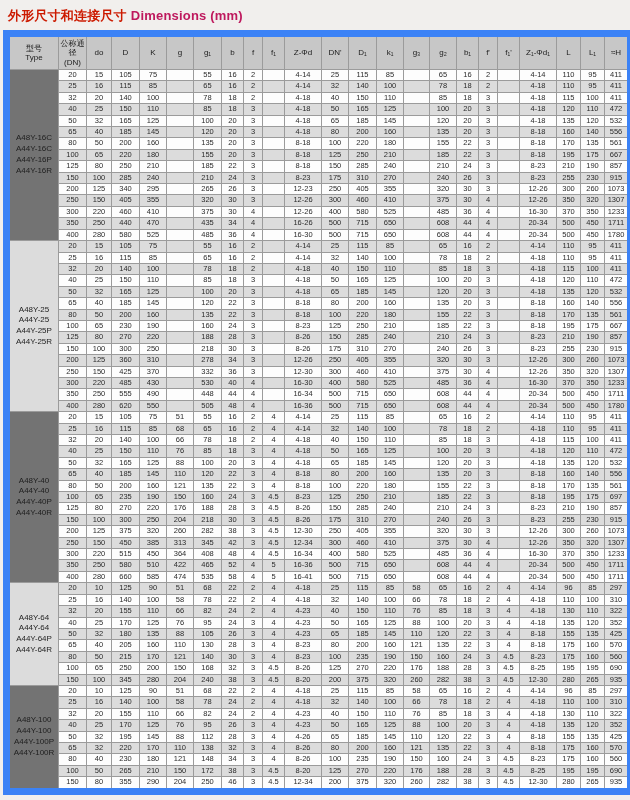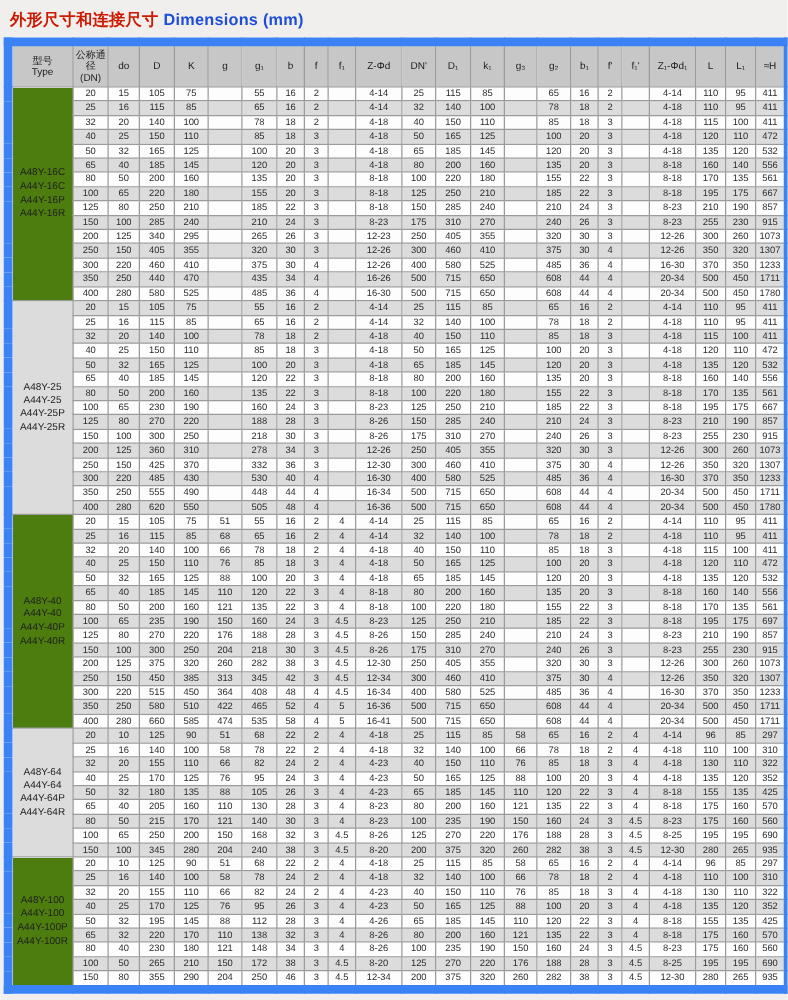--- a/index.html
+++ b/index.html
@@ -5,41 +5,41 @@
   html,body{margin:0;padding:0;}
   body{
     width:630px;height:800px;overflow:hidden;
     background:#f1efed;
     font-family:"Liberation Sans","DejaVu Sans",sans-serif;
     color:#222;
   }
   .page{padding:5px 3px 0 3px;}
   .title-row{margin:2px 0 5px 5px;font-size:13px;font-weight:bold;letter-spacing:0.2px;}
   .title-zh{color:#cc1a00;}
-  .title-en{color:#1d4ed8;margin-left:4px;margin-top:40px;}
+  .title-en{color:#be185d;margin-left:4px;margin-top:40px;}
   table{
     border-collapse:collapse;table-layout:fixed;width:624px;
     border:7px solid #3b82f6;background:#fdfdfd;
   }
   th,td{
     border:1px solid #9b9b9b;
     text-align:center;vertical-align:middle;
     font-size:7.5px;line-height:10.4px;height:10.4px;
     padding:0;white-space:nowrap;overflow:hidden;
     color:#2b2b2b;
   }
   thead th{
     background:#c7c7c7;color:#1c1c1c;
     font-size:8px;font-weight:normal;
     height:32px;line-height:1.15;white-space:pre-line;
   }
   tr.alt td{background:#dcdcdc;}
   tr.block-start td{border-top:1.5px solid #5a5a5a;}
   td.type{
-    background:#4d7c0f;font-size:8px;line-height:1.35;
+    background:#737373;font-size:8px;line-height:1.35;
     white-space:normal;color:#1e1e1e;
   }
 </style>
 </head>
 <body>
 
 <div class="page">
   <div class="title-row">
     <span class="title-zh">外形尺寸和连接尺寸</span><span class="title-en">Dimensions (mm)</span>
   </div>

